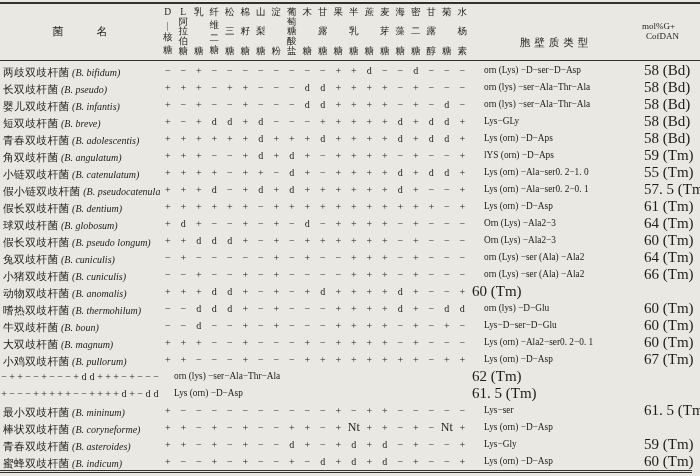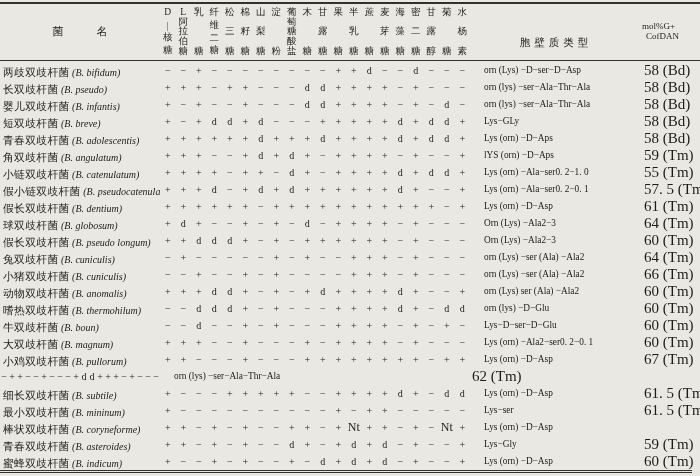--- a/index.html
+++ b/index.html
@@ -521,21 +521,20 @@
           <span class="sym">+</span>
           <span class="sym">+</span>
           <span class="sym">+</span>
           <span class="sym">+</span>
           <span class="sym">d</span>
           <span class="sym">+</span>
           <span class="sym">−</span>
           <span class="sym">−</span>
           <span class="sym">+</span>
         </div>
-        <div class="td-wall">orn (Lys) ser (Ala) −Ala2</div>
         <div class="td-gc">60 (Tm)</div>
       </div>
       <div class="tr">
         <div class="td-name"><span class="cn">嗜热双歧杆菌</span><span class="la"> (B. thermohilum)</span></div>
         <div class="td-sym">
           <span class="sym">−</span>
           <span class="sym">−</span>
           <span class="sym">d</span>
           <span class="sym">d</span>
           <span class="sym">d</span>
@@ -659,21 +658,20 @@
           <span class="sym">−</span>
           <span class="sym">+</span>
           <span class="sym">−</span>
           <span class="sym">−</span>
           <span class="sym">−</span>
         </div>
         <div class="td-wall">orn (lys) −ser−Ala−Thr−Ala</div>
         <div class="td-gc">62 (Tm)</div>
       </div>
       <div class="tr">
-        <div class="td-name"><span class="cn">细长双歧杆菌</span><span class="la"> (B. subtile)</span></div>
         <div class="td-sym">
           <span class="sym">+</span>
           <span class="sym">−</span>
           <span class="sym">−</span>
           <span class="sym">−</span>
           <span class="sym">+</span>
           <span class="sym">+</span>
           <span class="sym">+</span>
           <span class="sym">+</span>
           <span class="sym">+</span>

